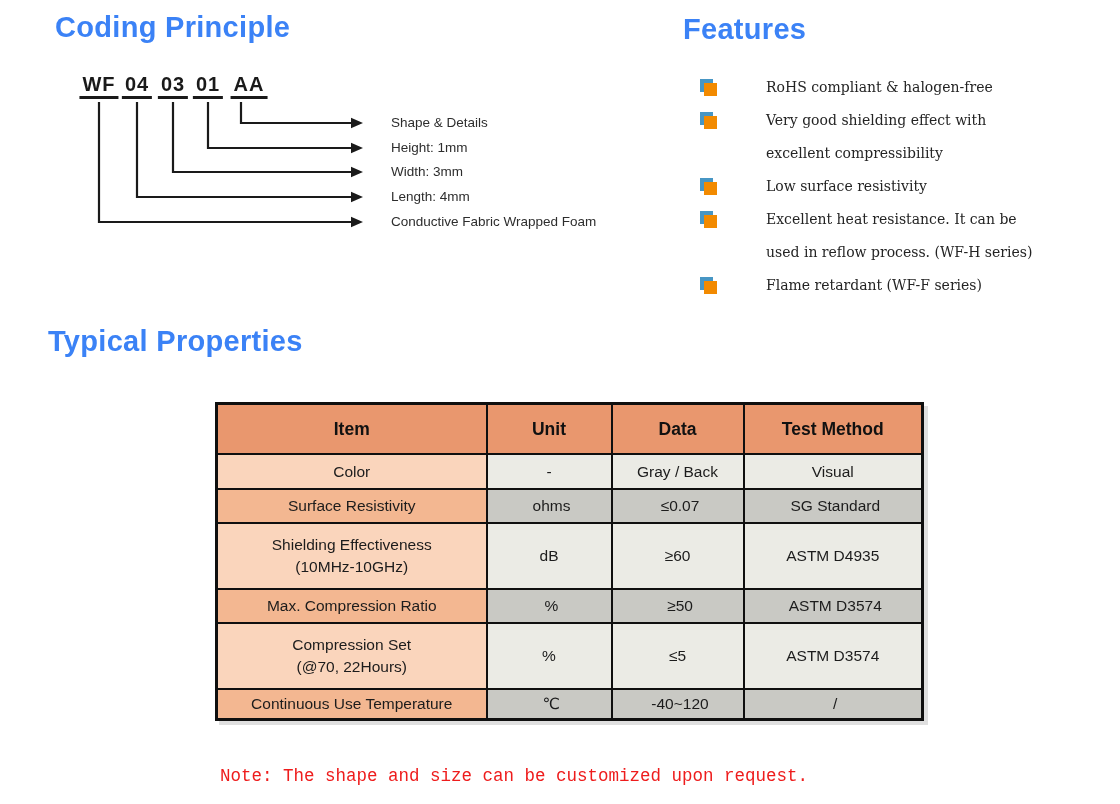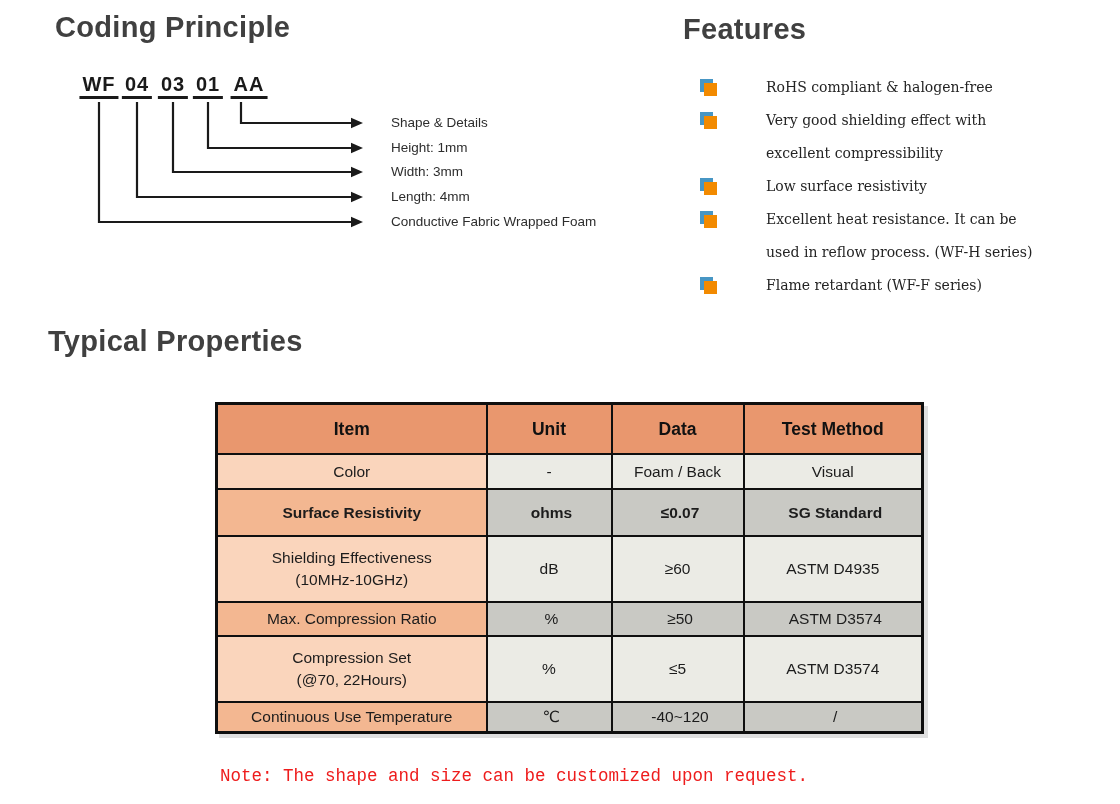--- a/index.html
+++ b/index.html
@@ -1,20 +1,20 @@
 <!DOCTYPE html>
 <html style="--header-bg: #E9976E; --item-light: #FAD5BC; --item-dark: #F3B791; --cell-light: #EBEBE5; --cell-dark: #C9C9C4; --bullet-front: #F28A00; --bullet-back: #4796C4; --note-red: #EE1C1C;"><head>
 <meta charset="utf-8">
 <style>
   html,body{margin:0;padding:0;background:#fff;}
   .page{position:relative;width:1120px;height:804px;background:#fff;overflow:hidden;
         font-family:"Liberation Sans","DejaVu Sans",sans-serif;color:#1a1a1a;}
 
   
-  .h-title{position:absolute;font-size:29px;font-weight:700;letter-spacing:.3px;color:#404040;white-space:nowrap;}
+  .h-title{position:absolute;font-size:29px;font-weight:700;letter-spacing:.3px;color:#3b82f6;white-space:nowrap;}
   .t-coding{left:55px;top:11px;}
   .t-features{left:683px;top:13px;}
   .t-typical{left:48px;top:325px;}
 
   
   .diagram{position:absolute;left:0;top:70px;width:700px;height:195px;}
   .code-seg{position:absolute;top:2px;transform:translateX(-50%);font-size:20px;font-weight:700;
             line-height:24px;padding:0 3px;border-bottom:3px solid #1a1a1a;letter-spacing:1px;white-space:nowrap;}
   .code-label{position:absolute;left:391px;height:22px;line-height:22px;font-size:13.5px;color:#2d2d2d;white-space:nowrap;}
   .connectors{position:absolute;left:0;top:0;width:700px;height:195px;}
@@ -118,24 +118,24 @@
           <th>Item</th>
           <th>Unit</th>
           <th>Data</th>
           <th>Test Method</th>
         </tr>
       </thead>
     <tbody>
         <tr style="height: 35px;">
           <td class="c-item light">Color</td>
           <td class="c-std light">-</td>
-          <td class="c-std light">Foam / Back</td>
+          <td class="c-std light">Gray / Back</td>
           <td class="c-std light">Visual</td>
         </tr>
-        <tr style="height: 47px; font-weight: bold;">
+        <tr style="height: 34px;">
           <td class="c-item dark">Surface Resistivity</td>
           <td class="c-std dark">ohms</td>
           <td class="c-std dark">≤0.07</td>
           <td class="c-std dark">SG Standard</td>
         </tr>
         <tr style="height: 66px;">
           <td class="c-item light">Shielding Effectiveness
 (10MHz-10GHz)</td>
           <td class="c-std light">dB</td>
           <td class="c-std light">≥60</td>

